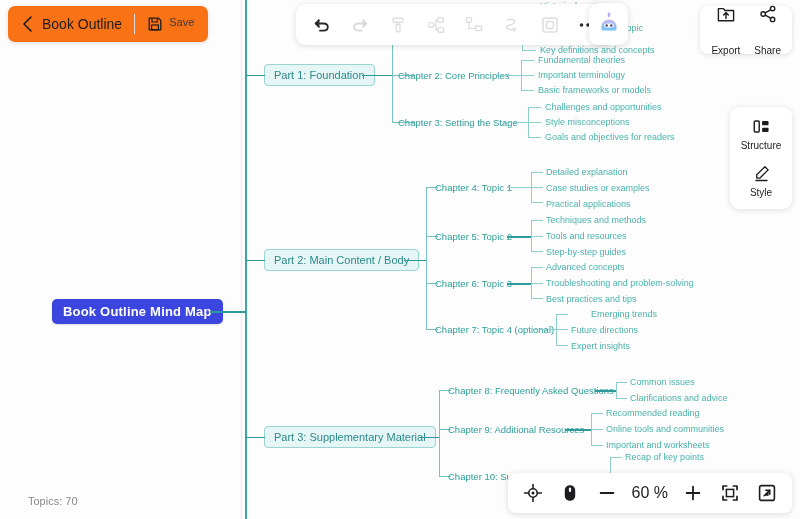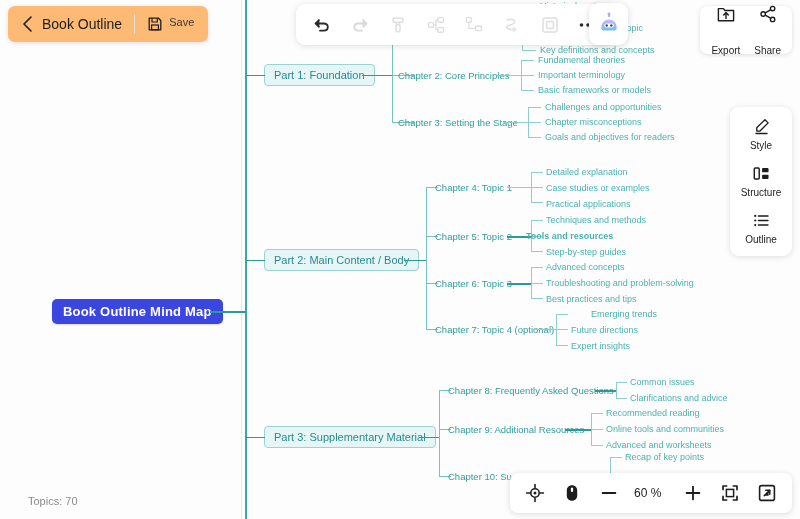--- a/index.html
+++ b/index.html
@@ -38,21 +38,21 @@
   .chap-node{
     position:absolute;color:#2f9d9a;font-size:9.5px;white-space:nowrap;
   }
   .leaf-node{
     position:absolute;color:#4bb2ae;font-size:9px;white-space:nowrap;
   }
 
   
   .tl-bar{
     position:absolute;left:8px;top:6px;height:36px;
-    background:#fdba74;border-radius:7px;
+    background:#f97316;border-radius:7px;
     box-shadow:0 1px 5px rgba(0,0,0,.13);
     display:flex;align-items:center;padding:0 14px;gap:12px;
   }
   .tl-back{display:flex;align-items:center;gap:9px;cursor:pointer;}
   .tl-title{font-size:14px;color:#1d1d1f;}
   .tl-sep{width:1px;height:20px;background:#dedede;}
   .tl-save{display:flex;gap:6px;cursor:pointer;}
   .tl-save-label{font-size:11px;color:#3a3a3c;}
 
   
@@ -96,21 +96,21 @@
   .sp-label{font-size:10px;color:#1d1d1f;}
 
   
   .zoom-bar{
     position:absolute;right:8px;bottom:6px;height:40px;
     background:#ffffff;border-radius:8px;
     box-shadow:0 1px 6px rgba(0,0,0,.14);
     display:flex;align-items:center;padding:0 13px;gap:13px;
   }
   .zb-btn{width:24px;height:24px;display:flex;align-items:center;justify-content:center;cursor:pointer;}
-  .zb-pct{font-size:12px;color:#1d1d1f;min-width:34px;text-align:left;cursor:pointer;}
+  .zb-pct{font-size:16px;color:#1d1d1f;min-width:34px;text-align:center;cursor:pointer;}
 
   
   .topics-count{
     position:absolute;left:28px;bottom:12px;
     font-size:11px;color:#8a8a8e;
   }
   svg{display:block;}
 </style>
 </head>
 <body>
@@ -152,21 +152,21 @@
   <div class="leaf-node" style="left:538px;top:85px;">Basic frameworks or models</div>
 
   <div class="ln h l2" style="left:392px;top:122px;width:22px;"></div>
   <div class="chap-node" style="left:398px;top:117px;">Chapter 3: Setting the Stage</div>
   <div class="ln h l3" style="left:504px;top:122px;width:24px;"></div>
   <div class="ln v l3" style="left:528px;top:107px;height:30px;"></div>
   <div class="ln h l3" style="left:528px;top:107px;width:13px;"></div>
   <div class="ln h l3" style="left:528px;top:122px;width:13px;"></div>
   <div class="ln h l3" style="left:528px;top:137px;width:13px;"></div>
   <div class="leaf-node" style="left:545px;top:102px;">Challenges and opportunities</div>
-  <div class="leaf-node" style="left:545px;top:117px;">Chapter misconceptions</div>
+  <div class="leaf-node" style="left:545px;top:117px;">Style misconceptions</div>
   <div class="leaf-node" style="left:545px;top:132px;">Goals and objectives for readers</div>
 
   <div class="part-node" style="left:264px;top:249px;">Part 2: Main Content / Body</div>
   <div class="ln h" style="left:245px;top:260px;width:20px;"></div>
   <div class="ln h" style="left:404px;top:260px;width:22px;"></div>
   <div class="ln v l2" style="left:426px;top:187px;height:142px;"></div>
 
   <div class="ln h l2" style="left:426px;top:187px;width:12px;"></div>
   <div class="chap-node" style="left:435px;top:182px;">Chapter 4: Topic 1</div>
   <div class="ln h l3" style="left:507px;top:187px;width:24px;"></div>
@@ -179,21 +179,21 @@
   <div class="leaf-node" style="left:546px;top:199px;">Practical applications</div>
 
   <div class="ln h l2" style="left:426px;top:236px;width:12px;"></div>
   <div class="chap-node" style="left:435px;top:231px;">Chapter 5: Topic 2</div>
   <div class="ln h thick" style="left:507px;top:236px;width:24px;"></div>
   <div class="ln v l3" style="left:531px;top:220px;height:31px;"></div>
   <div class="ln h l3" style="left:531px;top:220px;width:12px;"></div>
   <div class="ln h l3" style="left:531px;top:236px;width:12px;"></div>
   <div class="ln h l3" style="left:531px;top:251px;width:12px;"></div>
   <div class="leaf-node" style="left:546px;top:215px;">Techniques and methods</div>
-  <div class="leaf-node" style="left:526px;top:231px;font-weight:bold;">Tools and resources</div>
+  <div class="leaf-node" style="left:546px;top:231px;">Tools and resources</div>
   <div class="leaf-node" style="left:546px;top:247px;">Step-by-step guides</div>
 
   <div class="ln h l2" style="left:426px;top:283px;width:12px;"></div>
   <div class="chap-node" style="left:435px;top:278px;">Chapter 6: Topic 3</div>
   <div class="ln h thick" style="left:507px;top:283px;width:24px;"></div>
   <div class="ln v l3" style="left:531px;top:267px;height:31px;"></div>
   <div class="ln h l3" style="left:531px;top:267px;width:12px;"></div>
   <div class="ln h l3" style="left:531px;top:283px;width:12px;"></div>
   <div class="ln h l3" style="left:531px;top:298px;width:12px;"></div>
   <div class="leaf-node" style="left:546px;top:262px;">Advanced concepts</div>
@@ -227,21 +227,21 @@
 
   <div class="ln h l2" style="left:439px;top:429px;width:12px;"></div>
   <div class="chap-node" style="left:448px;top:424px;">Chapter 9: Additional Resources</div>
   <div class="ln h thick" style="left:565px;top:429px;width:26px;"></div>
   <div class="ln v l3" style="left:591px;top:413px;height:32px;"></div>
   <div class="ln h l3" style="left:591px;top:413px;width:12px;"></div>
   <div class="ln h l3" style="left:591px;top:429px;width:12px;"></div>
   <div class="ln h l3" style="left:591px;top:445px;width:12px;"></div>
   <div class="leaf-node" style="left:606px;top:408px;">Recommended reading</div>
   <div class="leaf-node" style="left:606px;top:424px;">Online tools and communities</div>
-  <div class="leaf-node" style="left:606px;top:440px;">Advanced and worksheets</div>
+  <div class="leaf-node" style="left:606px;top:440px;">Important and worksheets</div>
 
   <div class="ln h l2" style="left:439px;top:476px;width:12px;"></div>
   <div class="chap-node" style="left:448px;top:471px;">Chapter 10: Summary an</div>
   <div class="ln v l3" style="left:610px;top:457px;height:30px;"></div>
   <div class="ln h l3" style="left:610px;top:457px;width:12px;"></div>
   <div class="leaf-node" style="left:625px;top:452px;">Recap of key points</div>
 
 </div>
 
 <div class="tl-bar">
@@ -361,46 +361,35 @@
         </svg>
     </span>
     <span class="tr-label">Share</span>
   </div>
 </div>
 
 <div class="side-panel">
   <div class="sp-item">
     <span>
       <svg width="19" height="19" viewBox="0 0 20 20">
-          <path d="M13.6 2.8l3.4 3.4-8.6 8.6H5v-3.4z" fill="none" stroke="#1d1d1f" stroke-width="1.4" stroke-linejoin="round"></path>
-          <path d="M4.2 17.4h11.6" stroke="#1d1d1f" stroke-width="1.4" stroke-linecap="round"></path>
-        </svg>
-    </span>
-    <span class="sp-label">Style</span>
-  </div>
-  <div class="sp-item">
-    <span>
-      <svg width="19" height="19" viewBox="0 0 20 20">
           <rect x="2.4" y="4.2" width="5.2" height="11.6" rx="1" fill="none" stroke="#1d1d1f" stroke-width="1.5"></rect>
           <rect x="10.6" y="4.2" width="6.8" height="4.6" rx="1" fill="#1d1d1f"></rect>
           <rect x="10.6" y="11.2" width="6.8" height="4.6" rx="1" fill="#1d1d1f"></rect>
         </svg>
     </span>
     <span class="sp-label">Structure</span>
   </div>
   <div class="sp-item">
     <span>
       <svg width="19" height="19" viewBox="0 0 20 20">
-          <circle cx="3.4" cy="5.2" r="1.15" fill="#1d1d1f"></circle>
-          <circle cx="3.4" cy="10" r="1.15" fill="#1d1d1f"></circle>
-          <circle cx="3.4" cy="14.8" r="1.15" fill="#1d1d1f"></circle>
-          <path d="M6.8 5.2h10M6.8 10h10M6.8 14.8h10" stroke="#1d1d1f" stroke-width="1.5" stroke-linecap="round"></path>
-        </svg>
-    </span>
-    <span class="sp-label">Outline</span>
+          <path d="M13.6 2.8l3.4 3.4-8.6 8.6H5v-3.4z" fill="none" stroke="#1d1d1f" stroke-width="1.4" stroke-linejoin="round"></path>
+          <path d="M4.2 17.4h11.6" stroke="#1d1d1f" stroke-width="1.4" stroke-linecap="round"></path>
+        </svg>
+    </span>
+    <span class="sp-label">Style</span>
   </div>
 </div>
 
 <div class="zoom-bar">
   <div class="zb-btn">
     <svg width="20" height="20" viewBox="0 0 20 20">
         <circle cx="10" cy="10" r="4.2" fill="none" stroke="#1d1d1f" stroke-width="1.6"></circle>
         <circle cx="10" cy="10" r="1.5" fill="#1d1d1f"></circle>
         <path d="M10 1.6v3.2M10 15.2v3.2M1.6 10h3.2M15.2 10h3.2" stroke="#1d1d1f" stroke-width="1.6" stroke-linecap="round"></path>
       </svg>

